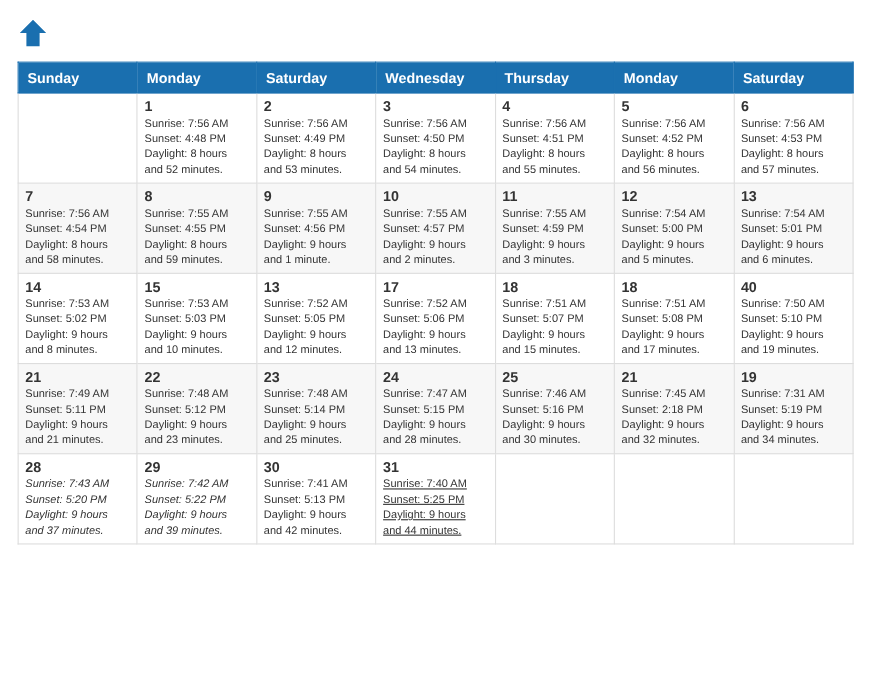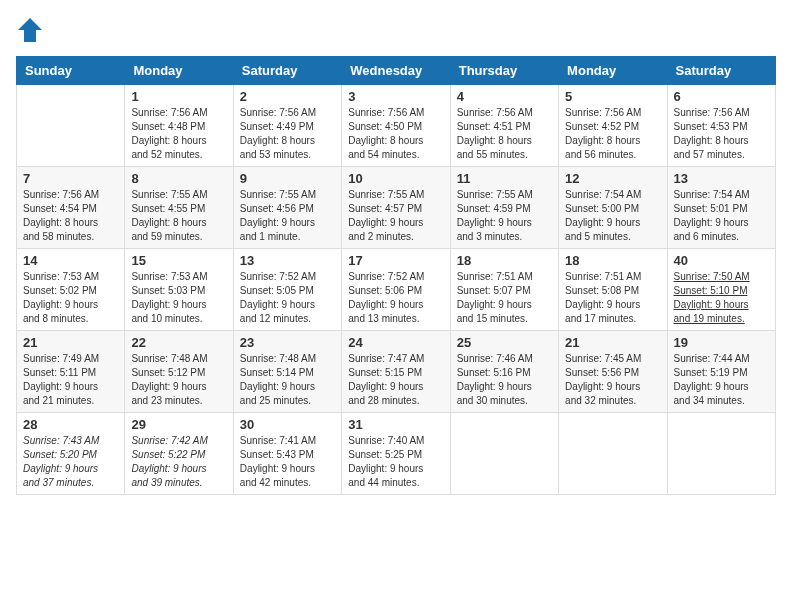--- a/index.html
+++ b/index.html
@@ -257,21 +257,21 @@
         </td>
         <td>
           <div class="day-num">18</div>
           <div class="day-info" style="white-space: pre-line;">Sunrise: 7:51 AM
 Sunset: 5:08 PM
 Daylight: 9 hours
 and 17 minutes.</div>
         </td>
         <td>
           <div class="day-num">40</div>
-          <div class="day-info" style="white-space: pre-line; text-decoration: underline;">Sunrise: 7:50 AM
+          <div class="day-info" style="white-space: pre-line;">Sunrise: 7:50 AM
 Sunset: 5:10 PM
 Daylight: 9 hours
 and 19 minutes.</div>
         </td>
       </tr>
       <tr>
         <td>
           <div class="day-num">21</div>
           <div class="day-info" style="white-space: pre-line;">Sunrise: 7:49 AM
 Sunset: 5:11 PM
@@ -302,27 +302,27 @@
         <td>
           <div class="day-num">25</div>
           <div class="day-info" style="white-space: pre-line;">Sunrise: 7:46 AM
 Sunset: 5:16 PM
 Daylight: 9 hours
 and 30 minutes.</div>
         </td>
         <td>
           <div class="day-num">21</div>
           <div class="day-info" style="white-space: pre-line;">Sunrise: 7:45 AM
-Sunset: 5:56 PM
+Sunset: 2:18 PM
 Daylight: 9 hours
 and 32 minutes.</div>
         </td>
         <td>
           <div class="day-num">19</div>
-          <div class="day-info" style="white-space: pre-line;">Sunrise: 7:44 AM
+          <div class="day-info" style="white-space: pre-line;">Sunrise: 7:31 AM
 Sunset: 5:19 PM
 Daylight: 9 hours
 and 34 minutes.</div>
         </td>
       </tr>
       <tr>
         <td>
           <div class="day-num">28</div>
           <div class="day-info" style="white-space: pre-line; font-style: italic;">Sunrise: 7:43 AM
 Sunset: 5:20 PM
@@ -332,27 +332,27 @@
         <td>
           <div class="day-num">29</div>
           <div class="day-info" style="white-space: pre-line; font-style: italic;">Sunrise: 7:42 AM
 Sunset: 5:22 PM
 Daylight: 9 hours
 and 39 minutes.</div>
         </td>
         <td>
           <div class="day-num">30</div>
           <div class="day-info" style="white-space: pre-line;">Sunrise: 7:41 AM
-Sunset: 5:43 PM
+Sunset: 5:13 PM
 Daylight: 9 hours
 and 42 minutes.</div>
         </td>
         <td>
           <div class="day-num">31</div>
-          <div class="day-info" style="white-space: pre-line;">Sunrise: 7:40 AM
+          <div class="day-info" style="white-space: pre-line; text-decoration: underline;">Sunrise: 7:40 AM
 Sunset: 5:25 PM
 Daylight: 9 hours
 and 44 minutes.</div>
         </td>
         <td class="empty-cell"></td>
         <td class="empty-cell"></td>
         <td class="empty-cell"></td>
       </tr>
     </tbody>
 </table>

